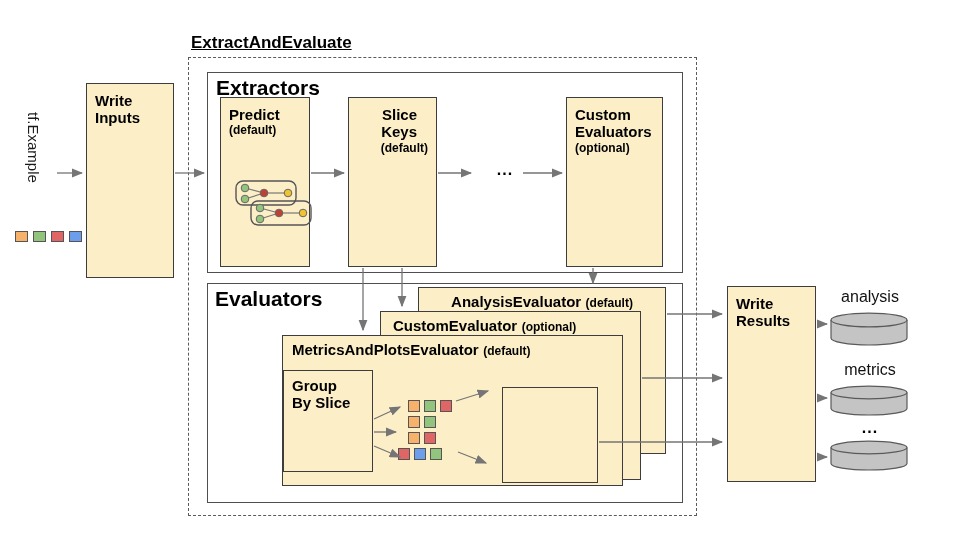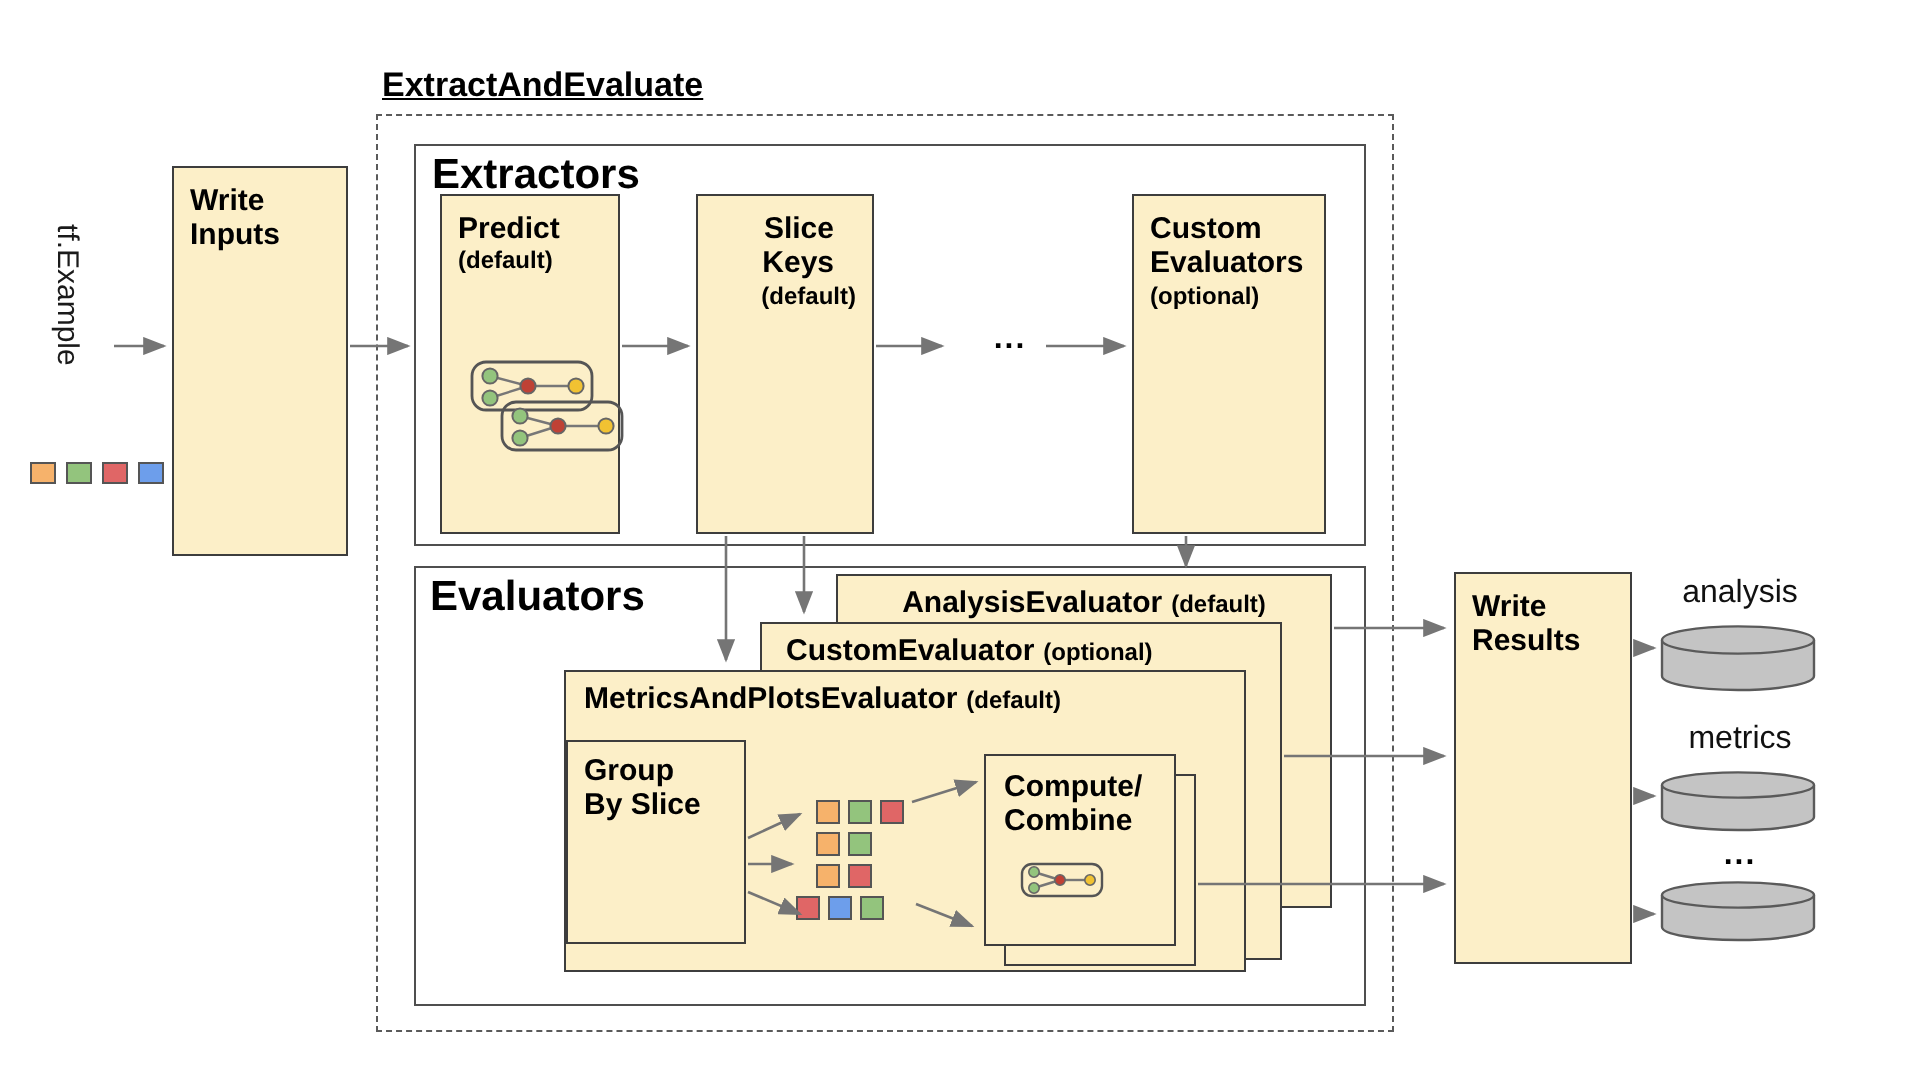--- a/index.html
+++ b/index.html
@@ -147,34 +147,20 @@
       <span class="sq" style="background: var(--sq_orange);"></span>
       <span class="sq" style="background: var(--sq_red);"></span>
     </div>
   <div class="sq-row" style="left:398px;top:448px;">
       <span class="sq" style="background: var(--sq_red);"></span>
       <span class="sq" style="background: var(--sq_blue);"></span>
       <span class="sq" style="background: var(--sq_green);"></span>
     </div>
 
   <div class="box" style="left:502px;top:387px;width:96px;height:96px;z-index:4;"></div>
-  <div class="box" style="left:492px;top:377px;width:96px;height:96px;padding:7px 0 0 9px;z-index:5;">
-    <div class="box-title">Compute/</div>
-    <div class="box-title">Combine</div>
-    <svg class="abs" style="left:17px;top:53px;" width="42" height="18" viewBox="0 0 42 18">
-      <rect x="1" y="1" width="40" height="16" rx="5" fill="none" stroke="#555" stroke-width="1.2"></rect>
-      <line class="chip-edge" x1="7" y1="5" x2="20" y2="9"></line>
-      <line class="chip-edge" x1="7" y1="13" x2="20" y2="9"></line>
-      <line class="chip-edge" x1="20" y1="9" x2="35" y2="9"></line>
-      <circle cx="7" cy="5" r="2.6" style="fill:var(--node_green)" stroke="#666" stroke-width="0.8"></circle>
-      <circle cx="7" cy="13" r="2.6" style="fill:var(--node_green)" stroke="#666" stroke-width="0.8"></circle>
-      <circle cx="20" cy="9" r="2.6" style="fill:var(--node_red)" stroke="#666" stroke-width="0.8"></circle>
-      <circle cx="35" cy="9" r="2.6" style="fill:var(--node_yellow)" stroke="#666" stroke-width="0.8"></circle>
-    </svg>
-  </div>
 
   <div class="box" style="left:727px;top:286px;width:89px;height:196px;padding:8px;z-index:2;">
     <div class="box-title narrow">Write Results</div>
   </div>
 
   <div class="abs db-label" style="left:820px;top:288px;width:100px;">analysis</div>
   <svg class="abs" style="left:830px;top:312px;" width="78" height="34" viewBox="0 0 78 34">
     <path d="M1,8 V26 C1,29.9 18,33 39,33 C60,33 77,29.9 77,26 V8" style="fill:var(--db_fill);stroke:var(--db_border)" stroke-width="1.2"></path>
     <ellipse cx="39" cy="8" rx="38" ry="6.8" style="fill:var(--db_fill);stroke:var(--db_border)" stroke-width="1.2"></ellipse>
   </svg>

